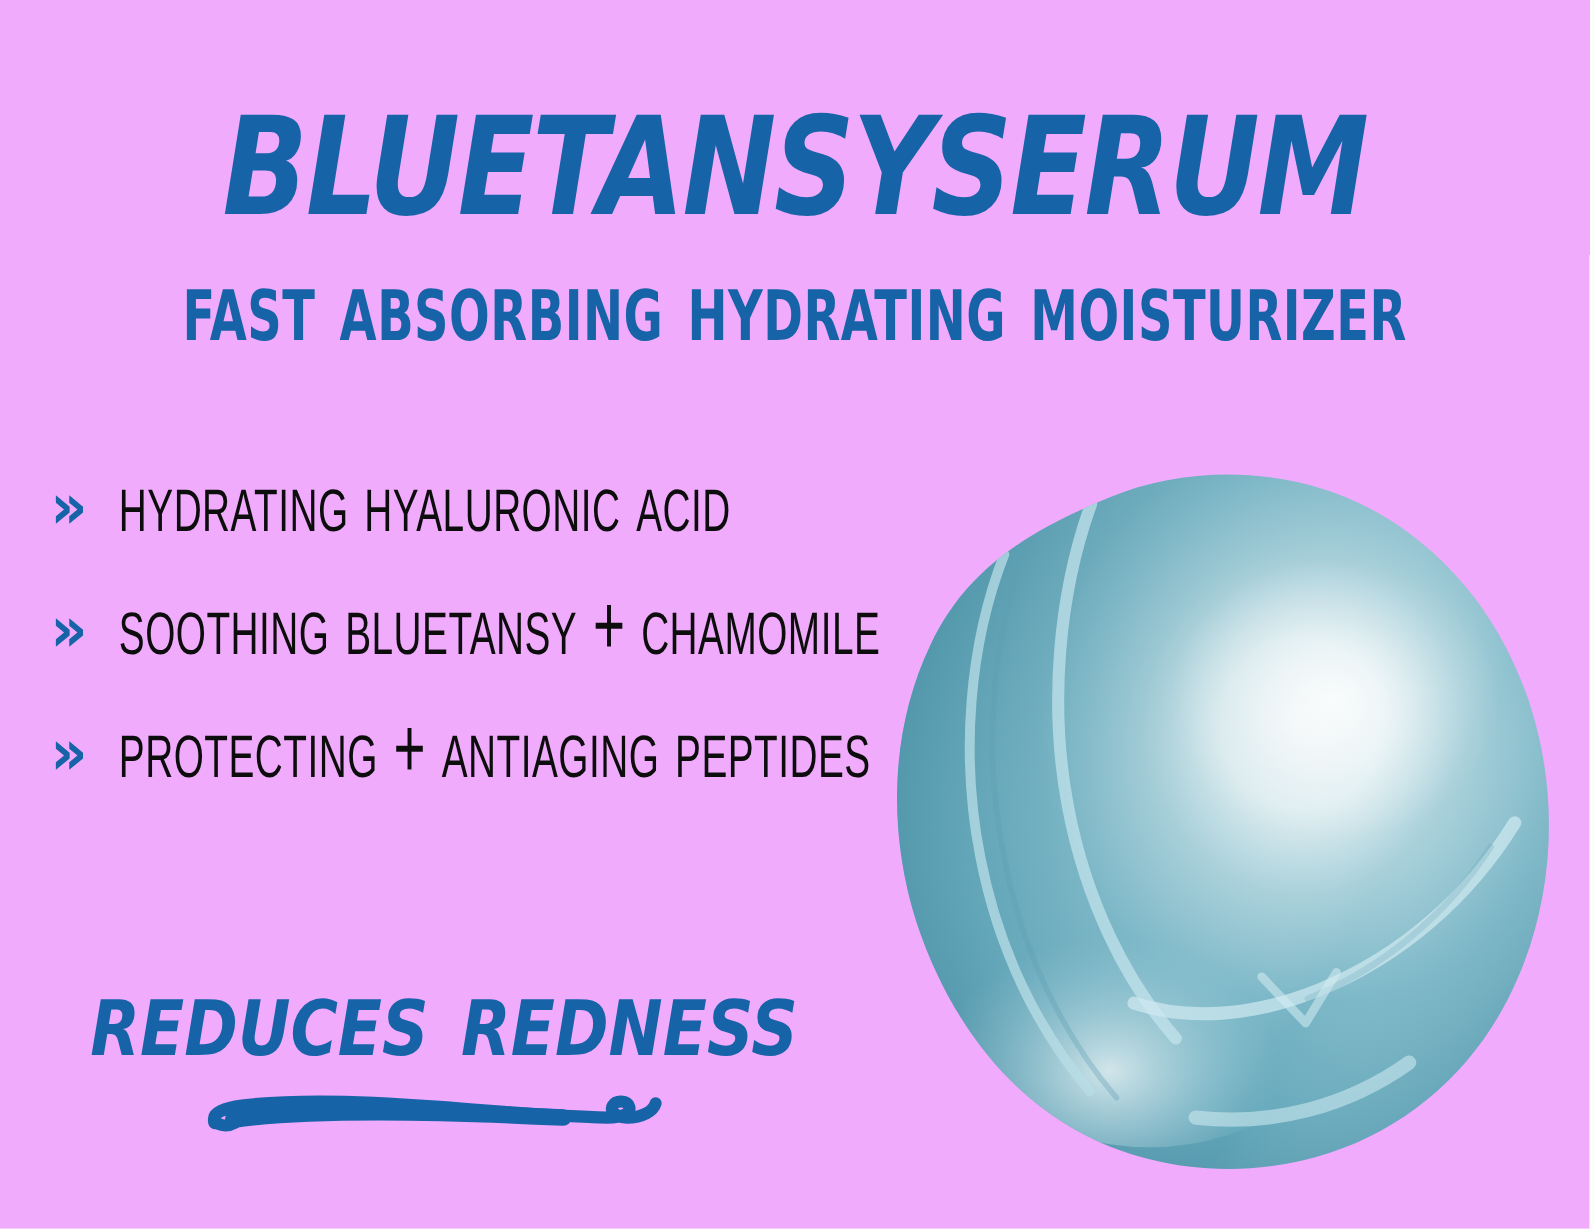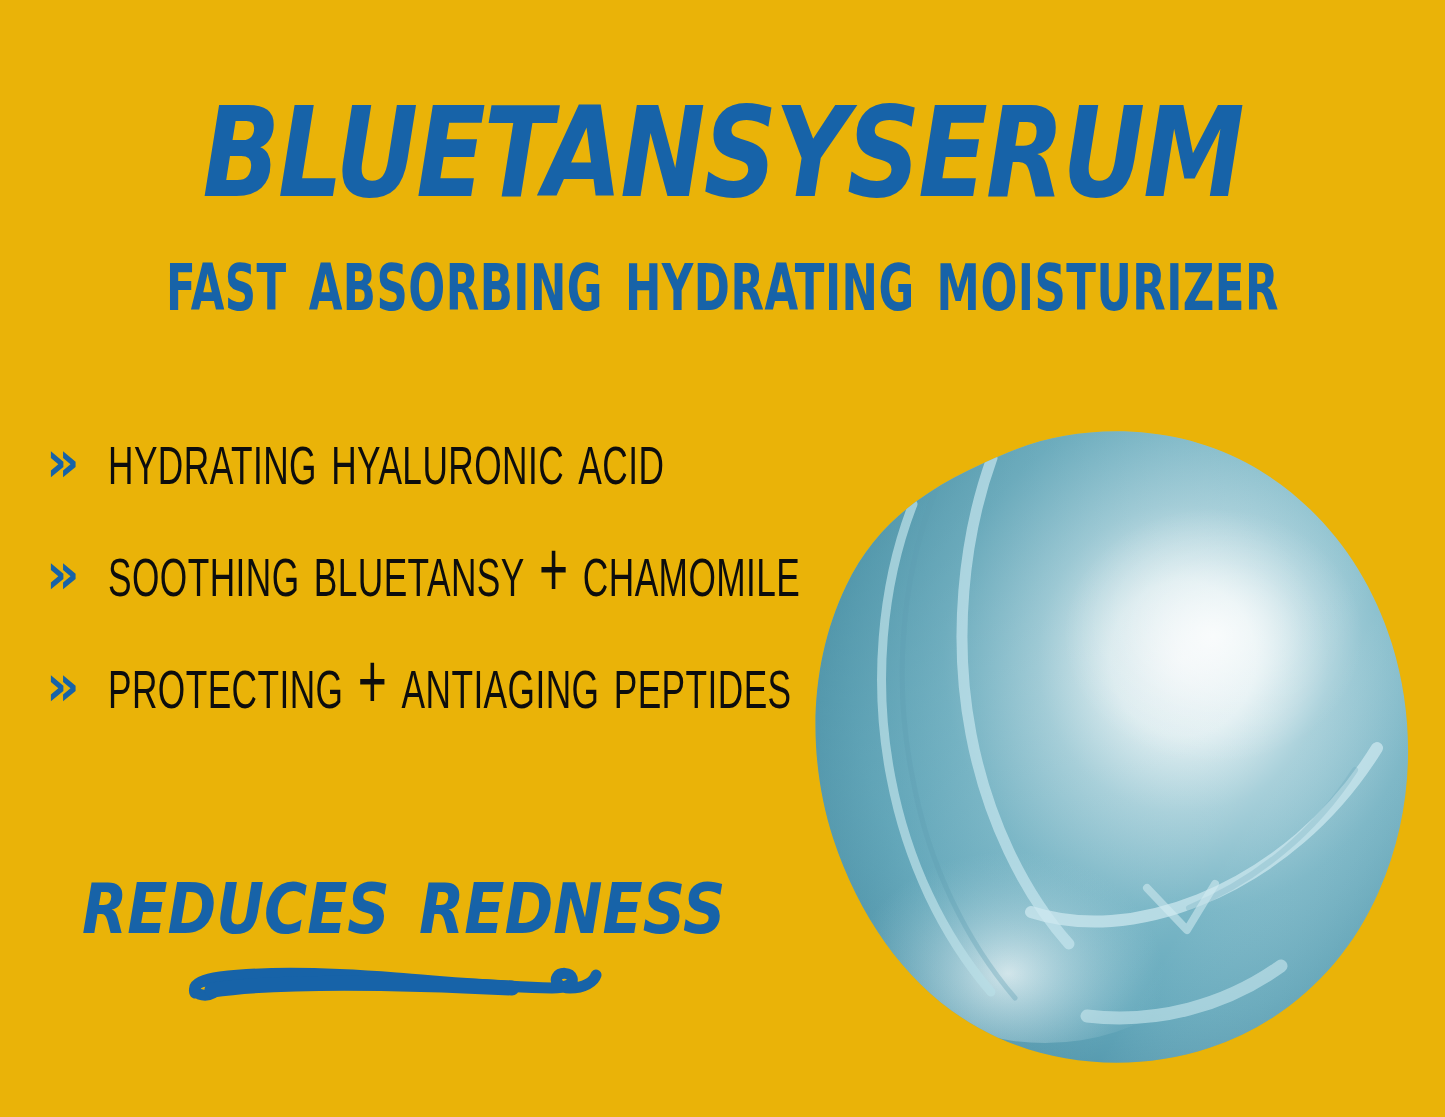--- a/index.html
+++ b/index.html
@@ -5,21 +5,21 @@
   html, body {
     margin: 0;
     padding: 0;
     background: #ffffff;
   }
 
   #poster {
     position: relative;
     width: 1445px;
     height: 1117px;
-    background: #eab308;
+    background: #f0abfc;
     overflow: hidden;
     font-family: "Liberation Sans", sans-serif;
     -webkit-font-smoothing: antialiased;
   }
 
   
   .headline-block {
     position: absolute;
     left: 0;
     top: 0;
@@ -104,21 +104,21 @@
     letter-spacing: 0.5px;
     transform: scaleY(1.33) scaleX(0.86);
     transform-origin: 0 60%;
     white-space: nowrap;
   }
 
   
   .tagline-wrap {
     position: absolute;
     left: 82px;
-    top: 848px;
+    top: 876px;
     width: 720px;
   }
 
   .tagline {
     color: #1763a8;
     font-family: "DejaVu Sans", sans-serif;
     font-weight: 700;
     font-style: italic;
     font-size: 86px;
     line-height: 1;

